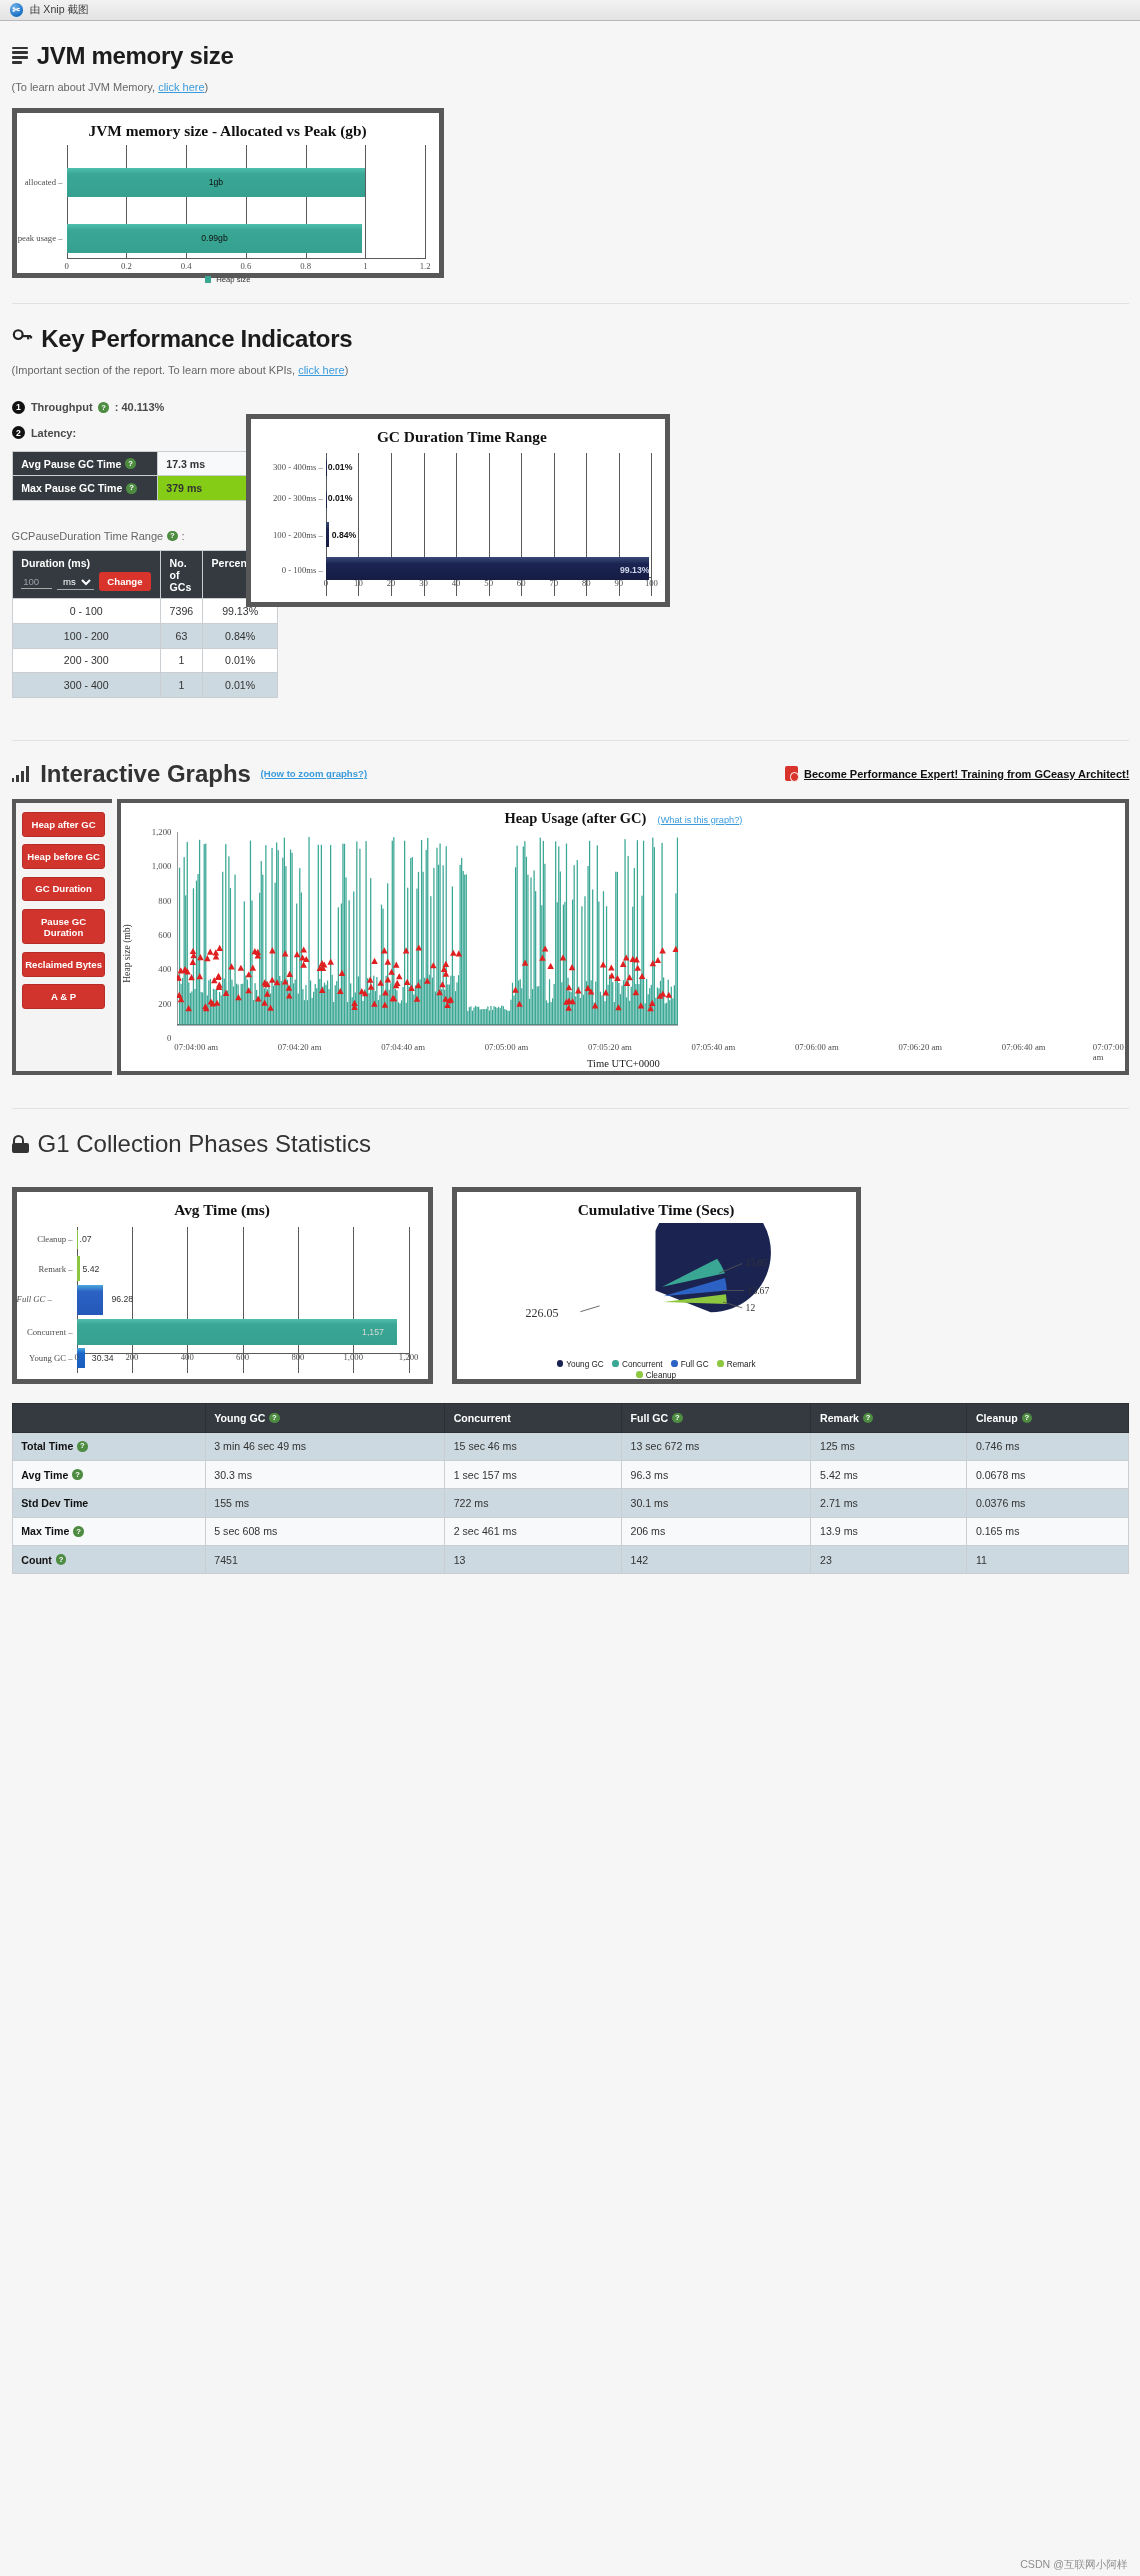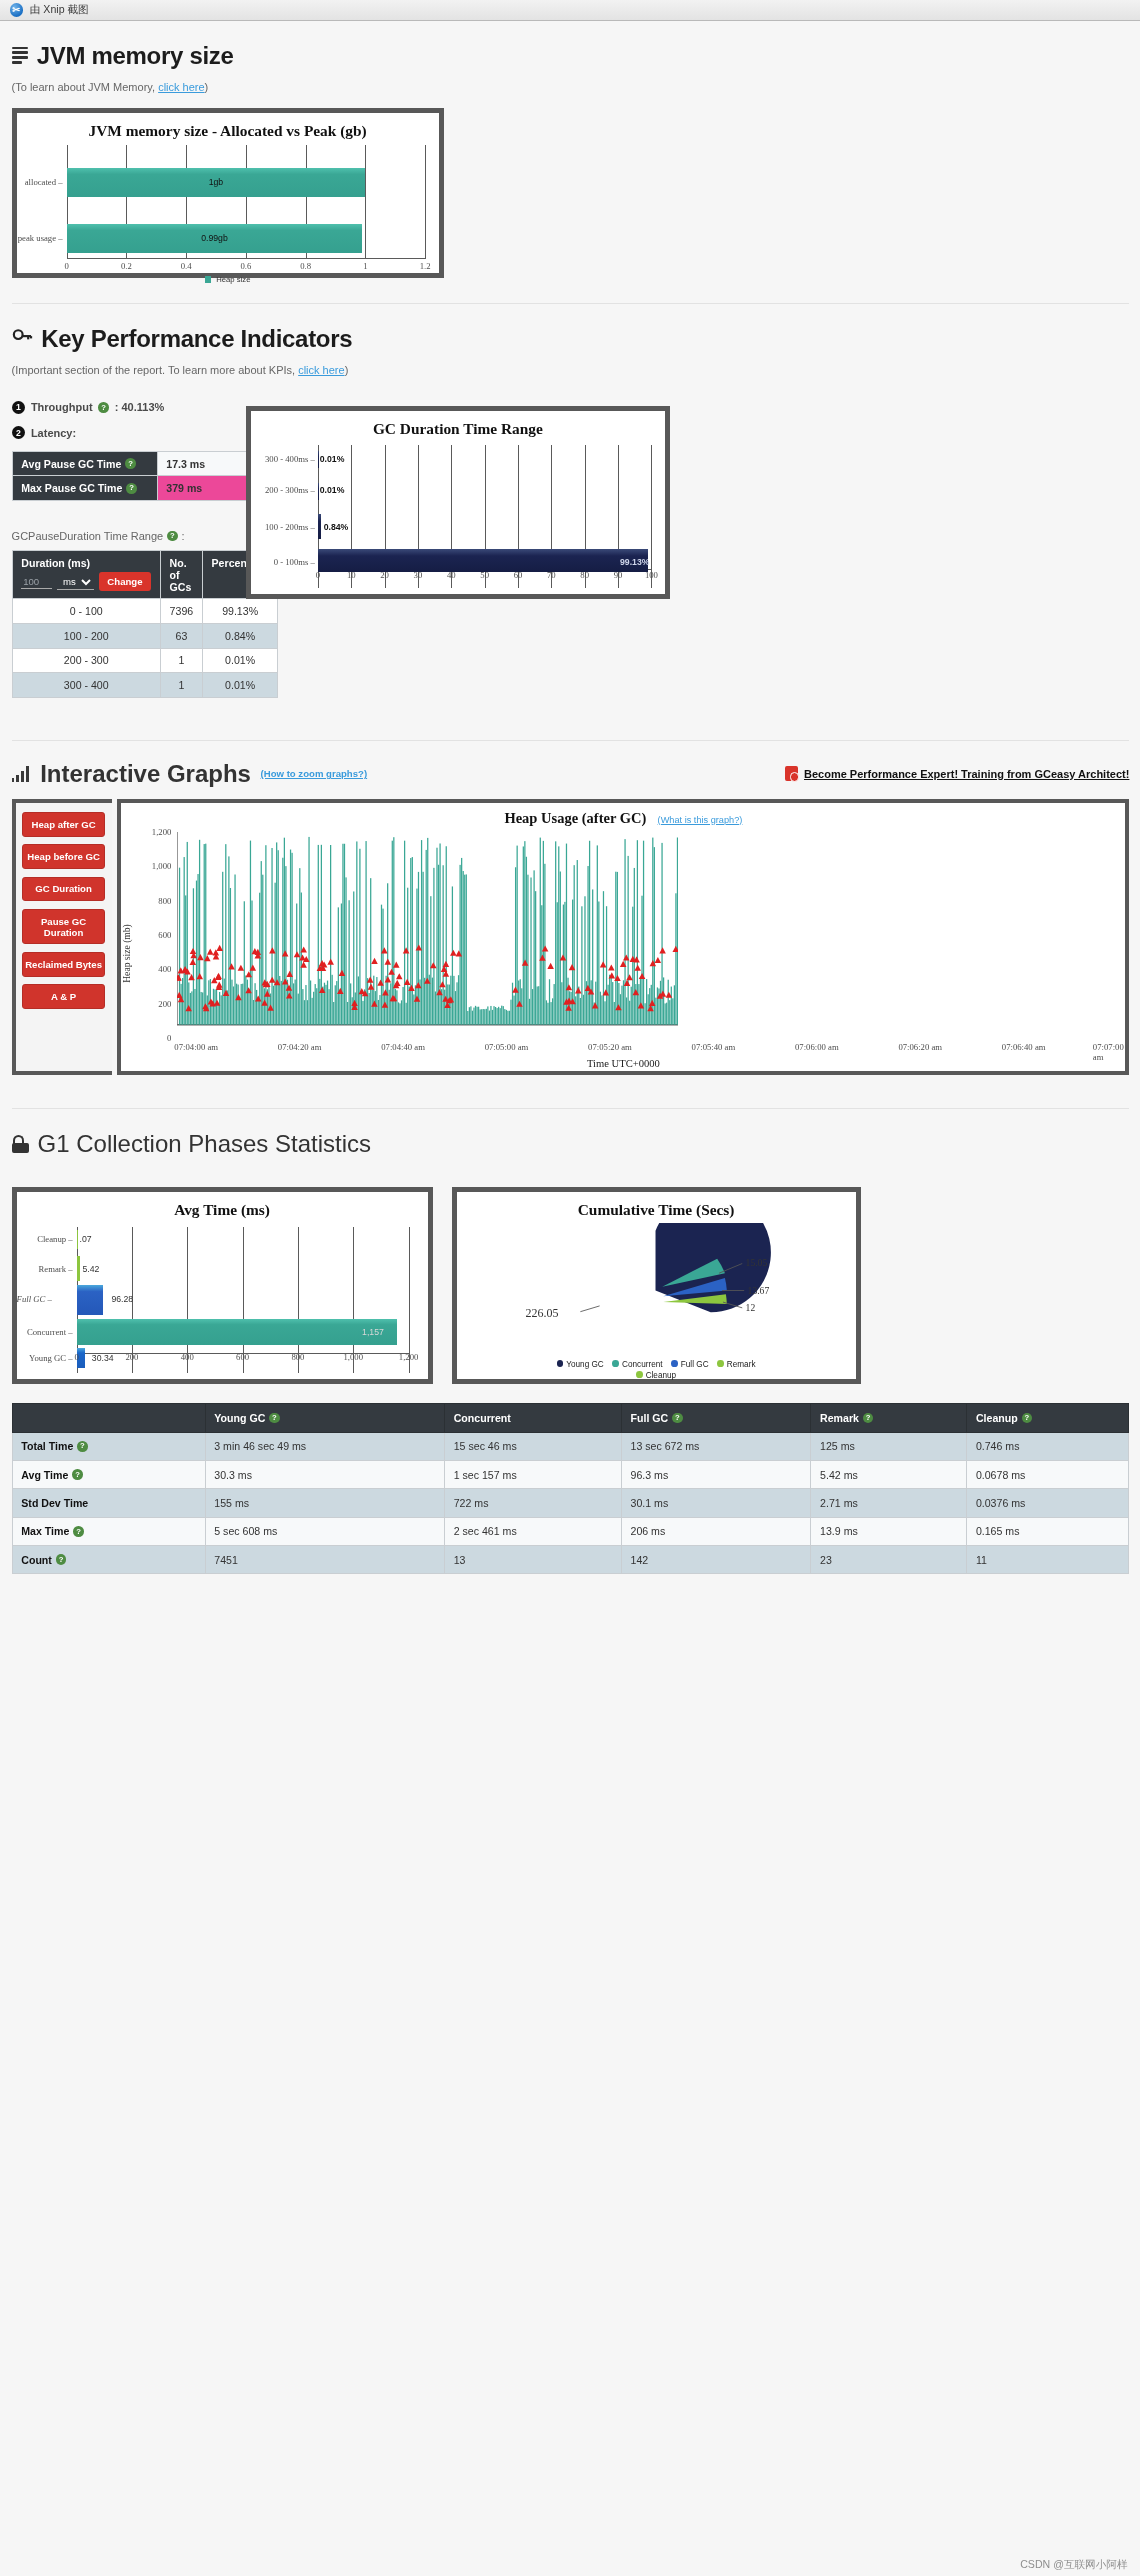--- a/index.html
+++ b/index.html
@@ -122,21 +122,21 @@
     font-size:7.7px; font-weight:bold; line-height:1; flex:0 0 auto;
   }
   table.gt { border-collapse:collapse; font-size:10.6px; }
   table.gt td, table.gt th { border:1px solid #c9ced2; padding:5.8px 8.7px; }
   table.gt th { background:#343a40; color:#fff; font-weight:bold; text-align:left; }
   .lat-table { margin-top:11.6px; width:257px; }
   .lat-table td:first-child {
     background:#343a40; color:#fff; font-weight:bold; width:145px;
   }
   .lat-table tr:nth-child(1) td:last-child { background:#f7f9fa; font-weight:bold;}
-  .lat-table tr:nth-child(2) td:last-child { background:#ec4899; font-weight:bold;}
+  .lat-table tr:nth-child(2) td:last-child { background:#84cc16; font-weight:bold;}
 
   .gcpd-label { font-size:11px; color:#666; margin-top:29px; display:flex; align-items:center; gap:3.9px;}
   .dur-table { margin-top:7.7px; width:202px; text-align:center;}
   .dur-table th { text-align:center; vertical-align:top; }
   .dur-table td { text-align:center; }
   .dur-table tbody tr:nth-child(odd) td { background:#fff; }
   .dur-table tbody tr:nth-child(even) td { background:#ccd9e0; }
   .ctrl-row { display:flex; align-items:center; gap:4.8px; margin-top:3.9px; }
   .ctrl-input {
     width:31px; background:transparent; border:0; border-bottom:1px solid #aaa;
@@ -380,21 +380,21 @@
           </tr>
           <tr>
             <td>300 - 400</td>
             <td>1</td>
             <td>0.01%</td>
           </tr>
         </tbody>
       </table>
     </div>
 
-    <div class="frame" id="gcdur-frame" style="margin-top:17px;align-self:flex-start;">
+    <div class="frame" id="gcdur-frame" style="margin-top:25px;align-self:flex-start;padding-left:8px;">
       <div class="chart-title">GC Duration Time Range</div>
       <div class="plot" style="height:143px;margin:7.7px 13.5px 0 67px;position:relative;">
         <div class="vgrid" style="left:0%"></div>
         <div class="vgrid" style="left:10%"></div>
         <div class="vgrid" style="left:20%"></div>
         <div class="vgrid" style="left:30%"></div>
         <div class="vgrid" style="left:40%"></div>
         <div class="vgrid" style="left:50%"></div>
         <div class="vgrid" style="left:60%"></div>
         <div class="vgrid" style="left:70%"></div>

